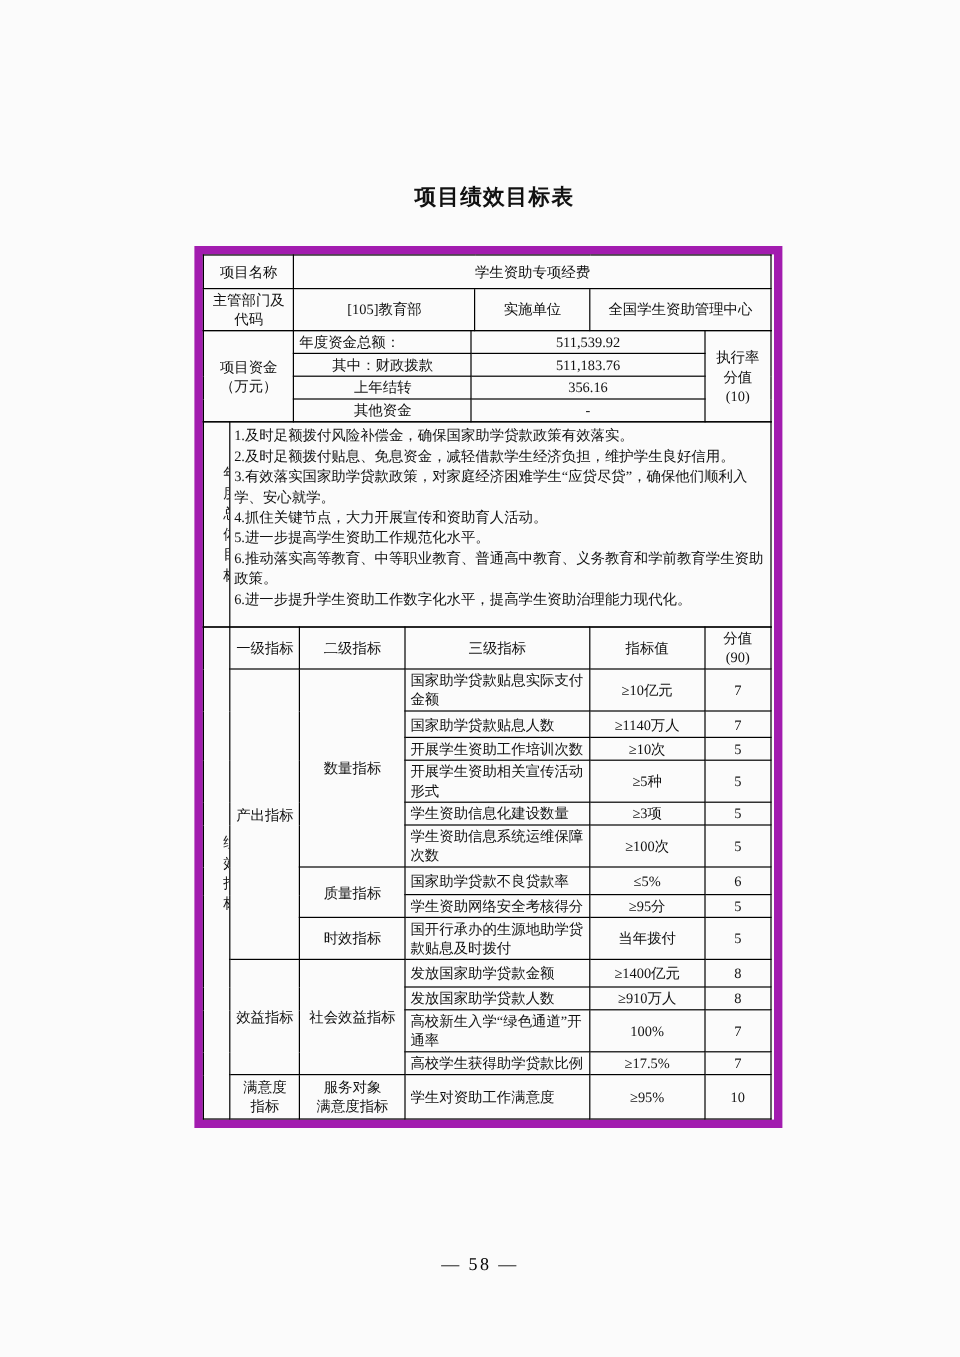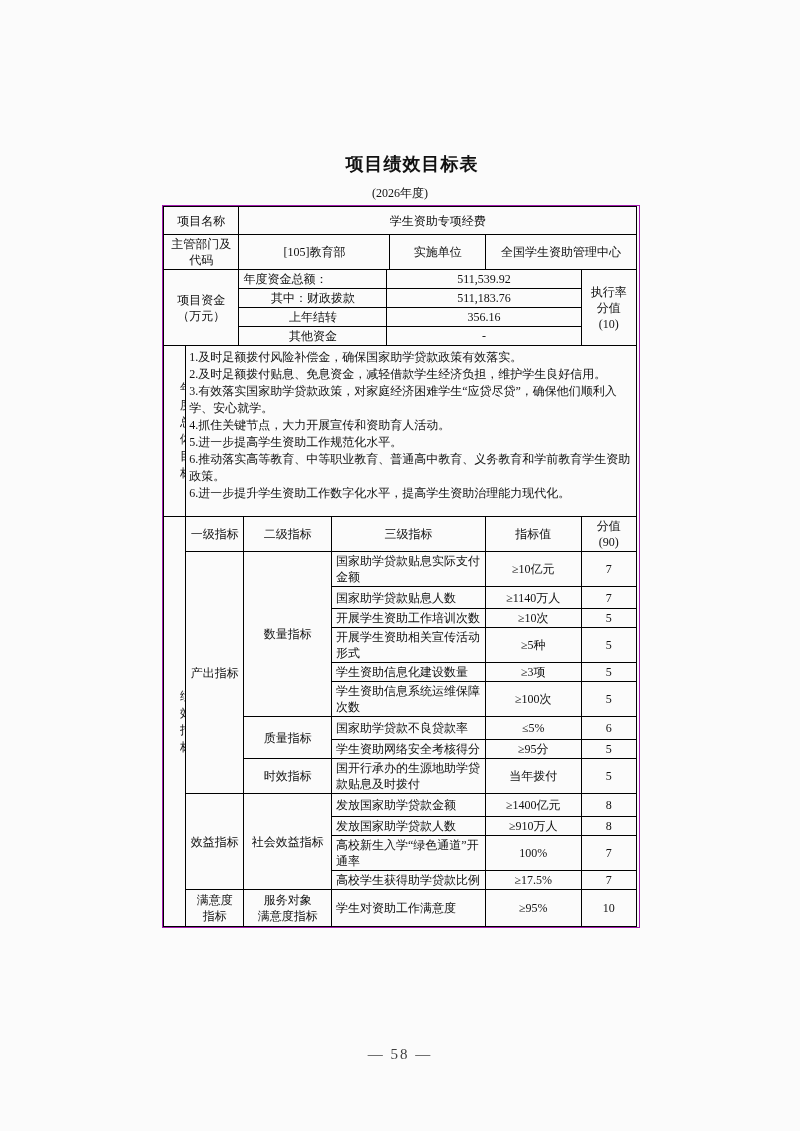--- a/index.html
+++ b/index.html
@@ -15,21 +15,21 @@
     position:absolute;top:152px;left:12px;width:100%;
     text-align:center;font-size:18px;font-weight:bold;
     letter-spacing:1px;
   }
   .doc-subtitle{
     position:absolute;top:185px;left:0;width:100%;
     text-align:center;font-size:12px;
   }
   .table-wrap{
     position:absolute;top:205px;left:162px;width:476px;
-    border:1px solid #a21caf;
+    border:7px solid #a21caf;
   }
   table{
     border-collapse:collapse;table-layout:fixed;width:474px;
   }
   table + table{margin-top:-1px;}
   td{
     border:1px solid #000;
     font-size:12px;
     padding:1px 4px;
     text-align:center;
@@ -45,31 +45,30 @@
     line-height:17px;
     word-break:break-all;
   }
   .goals-cell{
     text-align:left;padding:3px 2px 14px 3px;line-height:17px;
   }
   .goals-cell div{margin:0;}
   .num{font-family:"Liberation Serif","DejaVu Serif",serif;}
   .page-number{
     position:absolute;top:1046px;left:0;width:100%;
-    text-align:center;font-size:15px;color:#404040;
+    text-align:center;font-size:15px;color:#000000;
     letter-spacing:2px;
   }
 </style>
 </head>
 <body>
 
 <div class="page">
 
   <div class="doc-title">项目绩效目标表</div>
-  <div class="doc-subtitle">(2026年度)</div>
 
   <div class="table-wrap">
 
     <table>
       <colgroup>
           <col style="width:75px">
           <col style="width:150px">
           <col style="width:95px">
           <col style="width:150px">
         </colgroup>

